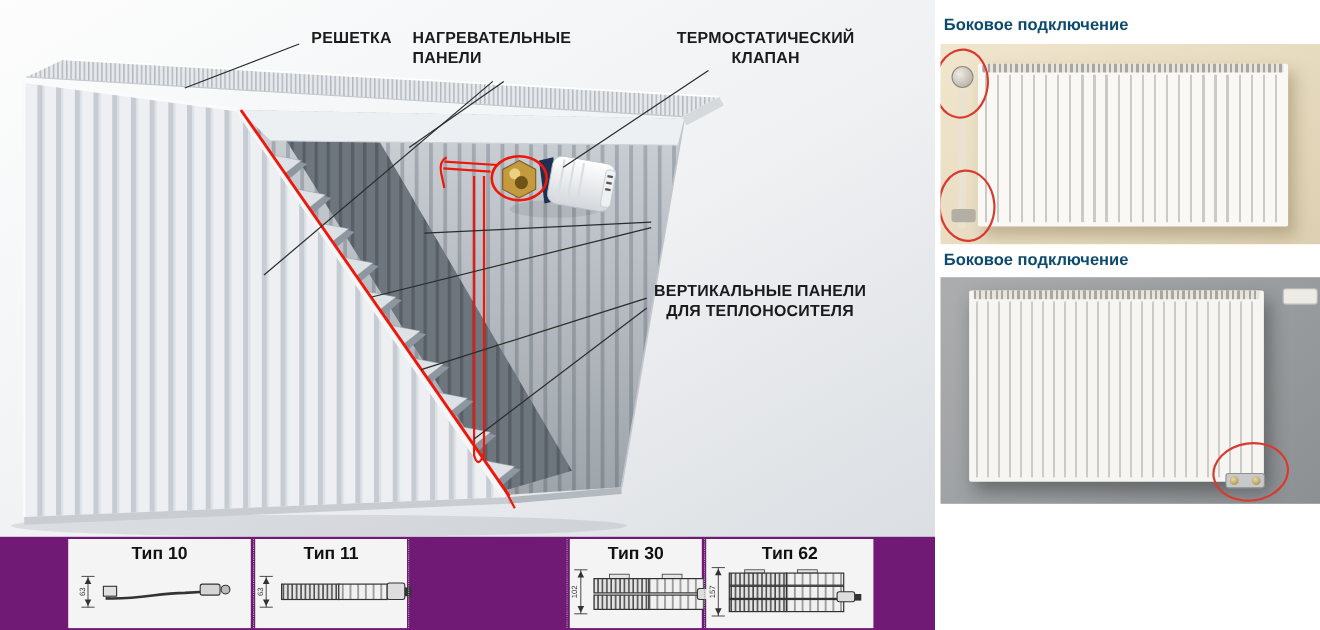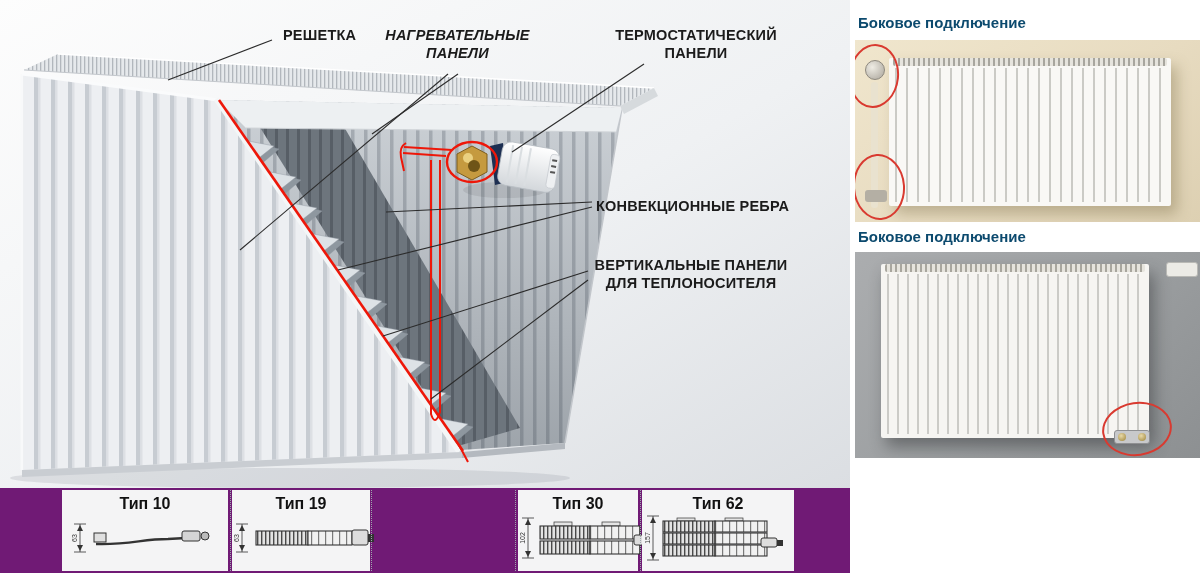--- a/index.html
+++ b/index.html
@@ -5,21 +5,21 @@
   html,body{margin:0;padding:0;background:#fff;font-family:"Liberation Sans",sans-serif;}
   #stage{position:relative;width:1200px;height:573px;background:#fff;overflow:hidden;}
 
   
   #main-diagram{position:absolute;left:0;top:0;width:827px;height:490px;}
   #main-diagram svg{position:absolute;left:0;top:0;}
   svg.callouts{pointer-events:none;z-index:5;}
   .callout{position:absolute;z-index:6;font-weight:bold;font-size:14.5px;line-height:18px;
            color:#1b1b1b;letter-spacing:.2px;white-space:normal;}
   .co-grille{left:283px;top:26px;}
-  .co-panels{left:375px;top:26px;width:165px;text-align:center;font-style:italic;}
+  .co-panels{left:375px;top:26px;width:165px;text-align:left;}
   .co-valve{left:612px;top:26px;width:168px;text-align:center;}
   .co-fins{left:596px;top:197px;}
   .co-channels{left:590px;top:256px;width:202px;text-align:center;}
 
   
   .photo-title{position:absolute;font-weight:bold;font-size:15px;color:#0c4a6e;z-index:4;}
   #title-side{left:858px;top:14px;}
   #title-bottom{left:858px;top:228px;}
   .photo{position:absolute;overflow:hidden;z-index:2;}
   #photo-side{left:855px;top:40px;width:345px;height:182px;
@@ -195,22 +195,21 @@
         <line x1="644" y1="64" x2="512" y2="152"></line>
         <line x1="592" y1="202" x2="386" y2="212"></line>
         <line x1="592" y1="207" x2="338" y2="270"></line>
         <line x1="588" y1="271" x2="383" y2="336"></line>
         <line x1="588" y1="280" x2="431" y2="399"></line>
       </g>
     </svg>
 
     <div class="callout co-grille">РЕШЕТКА</div>
     <div class="callout co-panels">НАГРЕВАТЕЛЬНЫЕ ПАНЕЛИ</div>
-    <div class="callout co-valve">ТЕРМОСТАТИЧЕСКИЙ ПАНЕЛИ</div>
-    <div class="callout co-fins">КОНВЕКЦИОННЫЕ РЕБРА</div>
+    <div class="callout co-valve">ТЕРМОСТАТИЧЕСКИЙ КЛАПАН</div>
     <div class="callout co-channels">ВЕРТИКАЛЬНЫЕ ПАНЕЛИ ДЛЯ ТЕПЛОНОСИТЕЛЯ</div>
   </div>
 
   <div class="photo-title" id="title-side">Боковое подключение</div>
   <div class="photo" id="photo-side">
     <div class="rad" id="rad-side">
       <div class="grille-strip"></div>
       <div class="ribs"></div>
     </div>
     <div class="valve-knob"></div>
@@ -258,21 +257,21 @@
           <polygon points="7,31 13,31 10,37" fill="#333"></polygon>
         <text transform="rotate(-90 5 24)" x="5" y="26" font-size="7" fill="#333" text-anchor="middle">63</text>
         <rect x="24" y="19" width="12" height="9" fill="#e0e0e0" stroke="#333"></rect>
         <path d="M26,30 C60,31 72,25 98,25 L116,24" stroke="#333" stroke-width="2.4" fill="none"></path>
         <rect x="112" y="17" width="18" height="10" rx="2" fill="#d5d5d5" stroke="#333"></rect>
         <circle cx="135" cy="22" r="4" fill="#bbb" stroke="#333"></circle>
       </svg>
     </div>
 
     <div class="type-panel" style="left:232px;width:138px">
-      <div class="type-title">Тип 19</div>
+      <div class="type-title">Тип 11</div>
       <svg class="type-fig" width="150" height="48">
         <g stroke="#333" stroke-width=".8">
             <line x1="4" y1="10" x2="16" y2="10"></line>
             <line x1="4" y1="38" x2="16" y2="38"></line>
             <line x1="10" y1="10" x2="10" y2="38"></line>
           </g>
         <polygon points="7,17 13,17 10,11" fill="#333"></polygon>
           <polygon points="7,31 13,31 10,37" fill="#333"></polygon>
         <text transform="rotate(-90 5 24)" x="5" y="26" font-size="7" fill="#333" text-anchor="middle">63</text>
         <rect x="24" y="17" width="52" height="14" fill="url(#hatchD)" stroke="#333" stroke-width="1.1"></rect>

